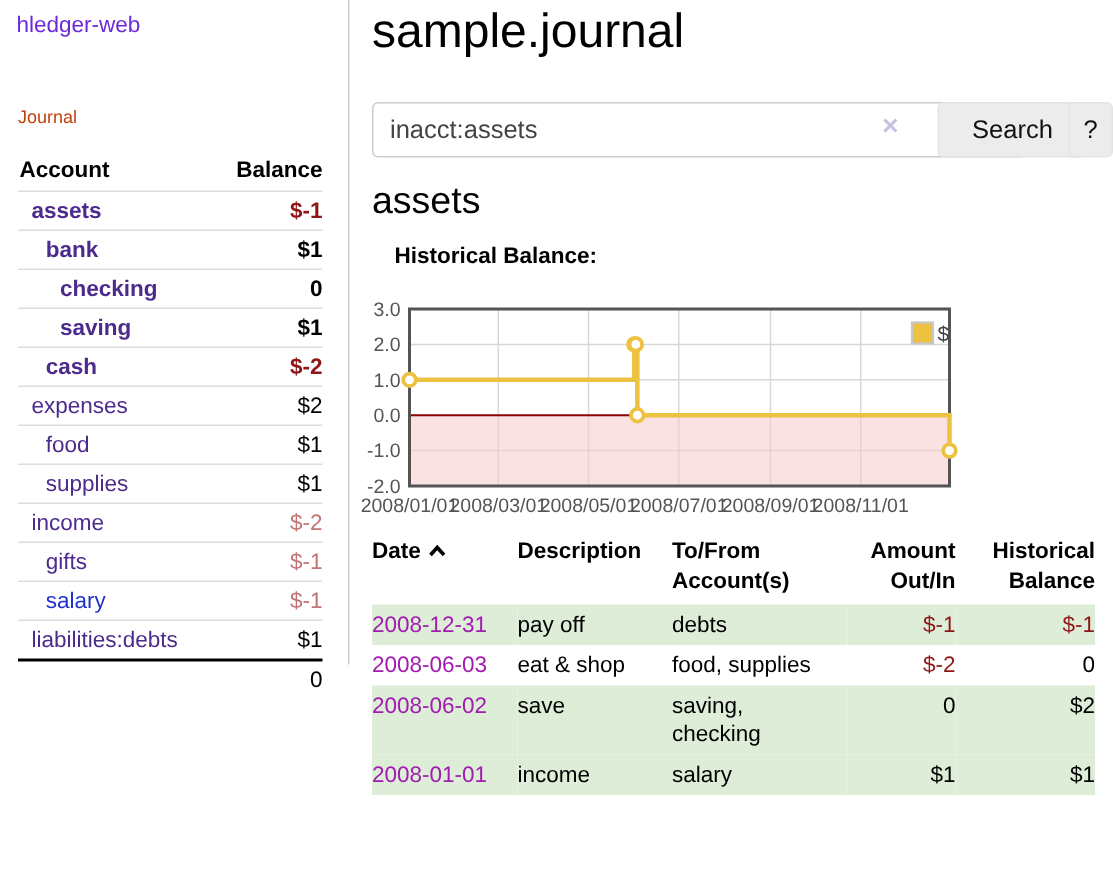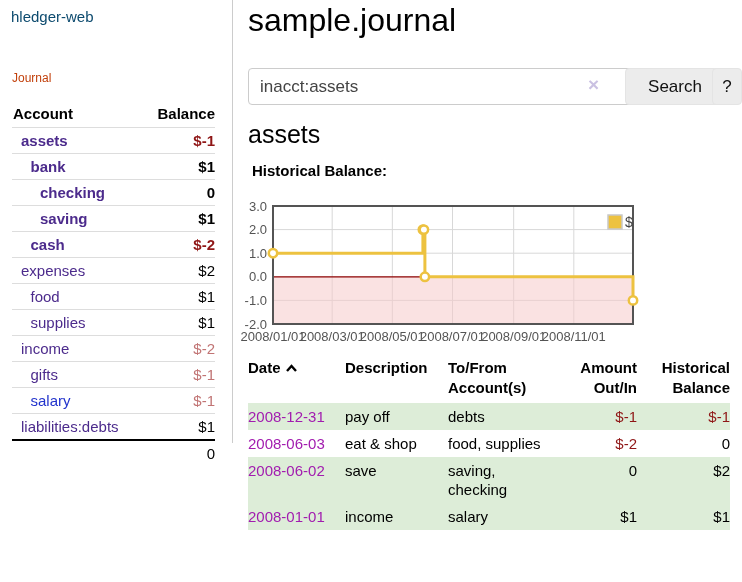--- a/index.html
+++ b/index.html
@@ -3,21 +3,21 @@
 <meta charset="utf-8">
 <style>
   * { margin:0; padding:0; box-sizing:border-box; }
   html,body { width:742px; height:582px; background:#fff; overflow:hidden;
               font-family:"Liberation Sans","DejaVu Sans",sans-serif; color:#000; }
   a { text-decoration:none; cursor:pointer; }
 
   
   .sidebar { position:absolute; left:0; top:0; width:232px; }
   .vsep { position:absolute; left:232px; top:0; height:443px; width:1px; background:#ccc; }
-  .brand { position:absolute; left:11px; top:8px; font-size:15px; color:#0c4a6e; }
+  .brand { position:absolute; left:11px; top:8px; font-size:15px; color:#6d28d9; }
   .nav-journal { position:absolute; left:12px; top:71px; font-size:12px; color:#c2410c; }
 
   .acct-table { position:absolute; left:12px; top:101px; width:203px; font-size:15px;
                 border-collapse:collapse; table-layout:fixed; }
   .acct-table th { font-weight:700; text-align:left; padding:4px 0 5px 1px;
                    border-bottom:1px solid #ddd; }
   .acct-table th.bal { text-align:right; }
   .acct-table td { padding:4px 0 4px 0; border-bottom:1px solid #ddd; height:25px;
                    vertical-align:middle; }
   .acct-table td.bal { text-align:right; }
@@ -39,21 +39,21 @@
                   font-family:"Liberation Sans","DejaVu Sans",sans-serif; }
   .clear-x { position:absolute; left:340px; top:6px; font-size:19px; font-weight:700;
              color:#cac1e2; cursor:pointer; }
   .btn { position:absolute; top:0; height:37px; background:#ececec; border:1px solid #e4e4e4;
          border-radius:4px; font-size:17px; color:#111; cursor:pointer;
          font-family:"Liberation Sans","DejaVu Sans",sans-serif; }
   .btn-search { left:377px; width:100px; }
   .btn-help   { left:464px; width:30px; }
 
   .acct-title { position:absolute; left:0; top:120px; font-size:25px; font-weight:400; }
-  .chart-label { position:absolute; left:4px; top:162px; font-size:15px; font-weight:700; }
+  .chart-label { position:absolute; left:15px; top:162px; font-size:15px; font-weight:700; }
 
   .chart-wrap { position:absolute; left:-8px; top:198px; }
 
   
   .reg-table { position:absolute; left:0; top:356px; width:482px; border-collapse:collapse;
                table-layout:fixed; font-size:15px; }
   .reg-table col.c-date { width:97px; }
   .reg-table col.c-desc { width:103px; }
   .reg-table col.c-acct { width:117px; }
   .reg-table col.c-amt  { width:72px; }

